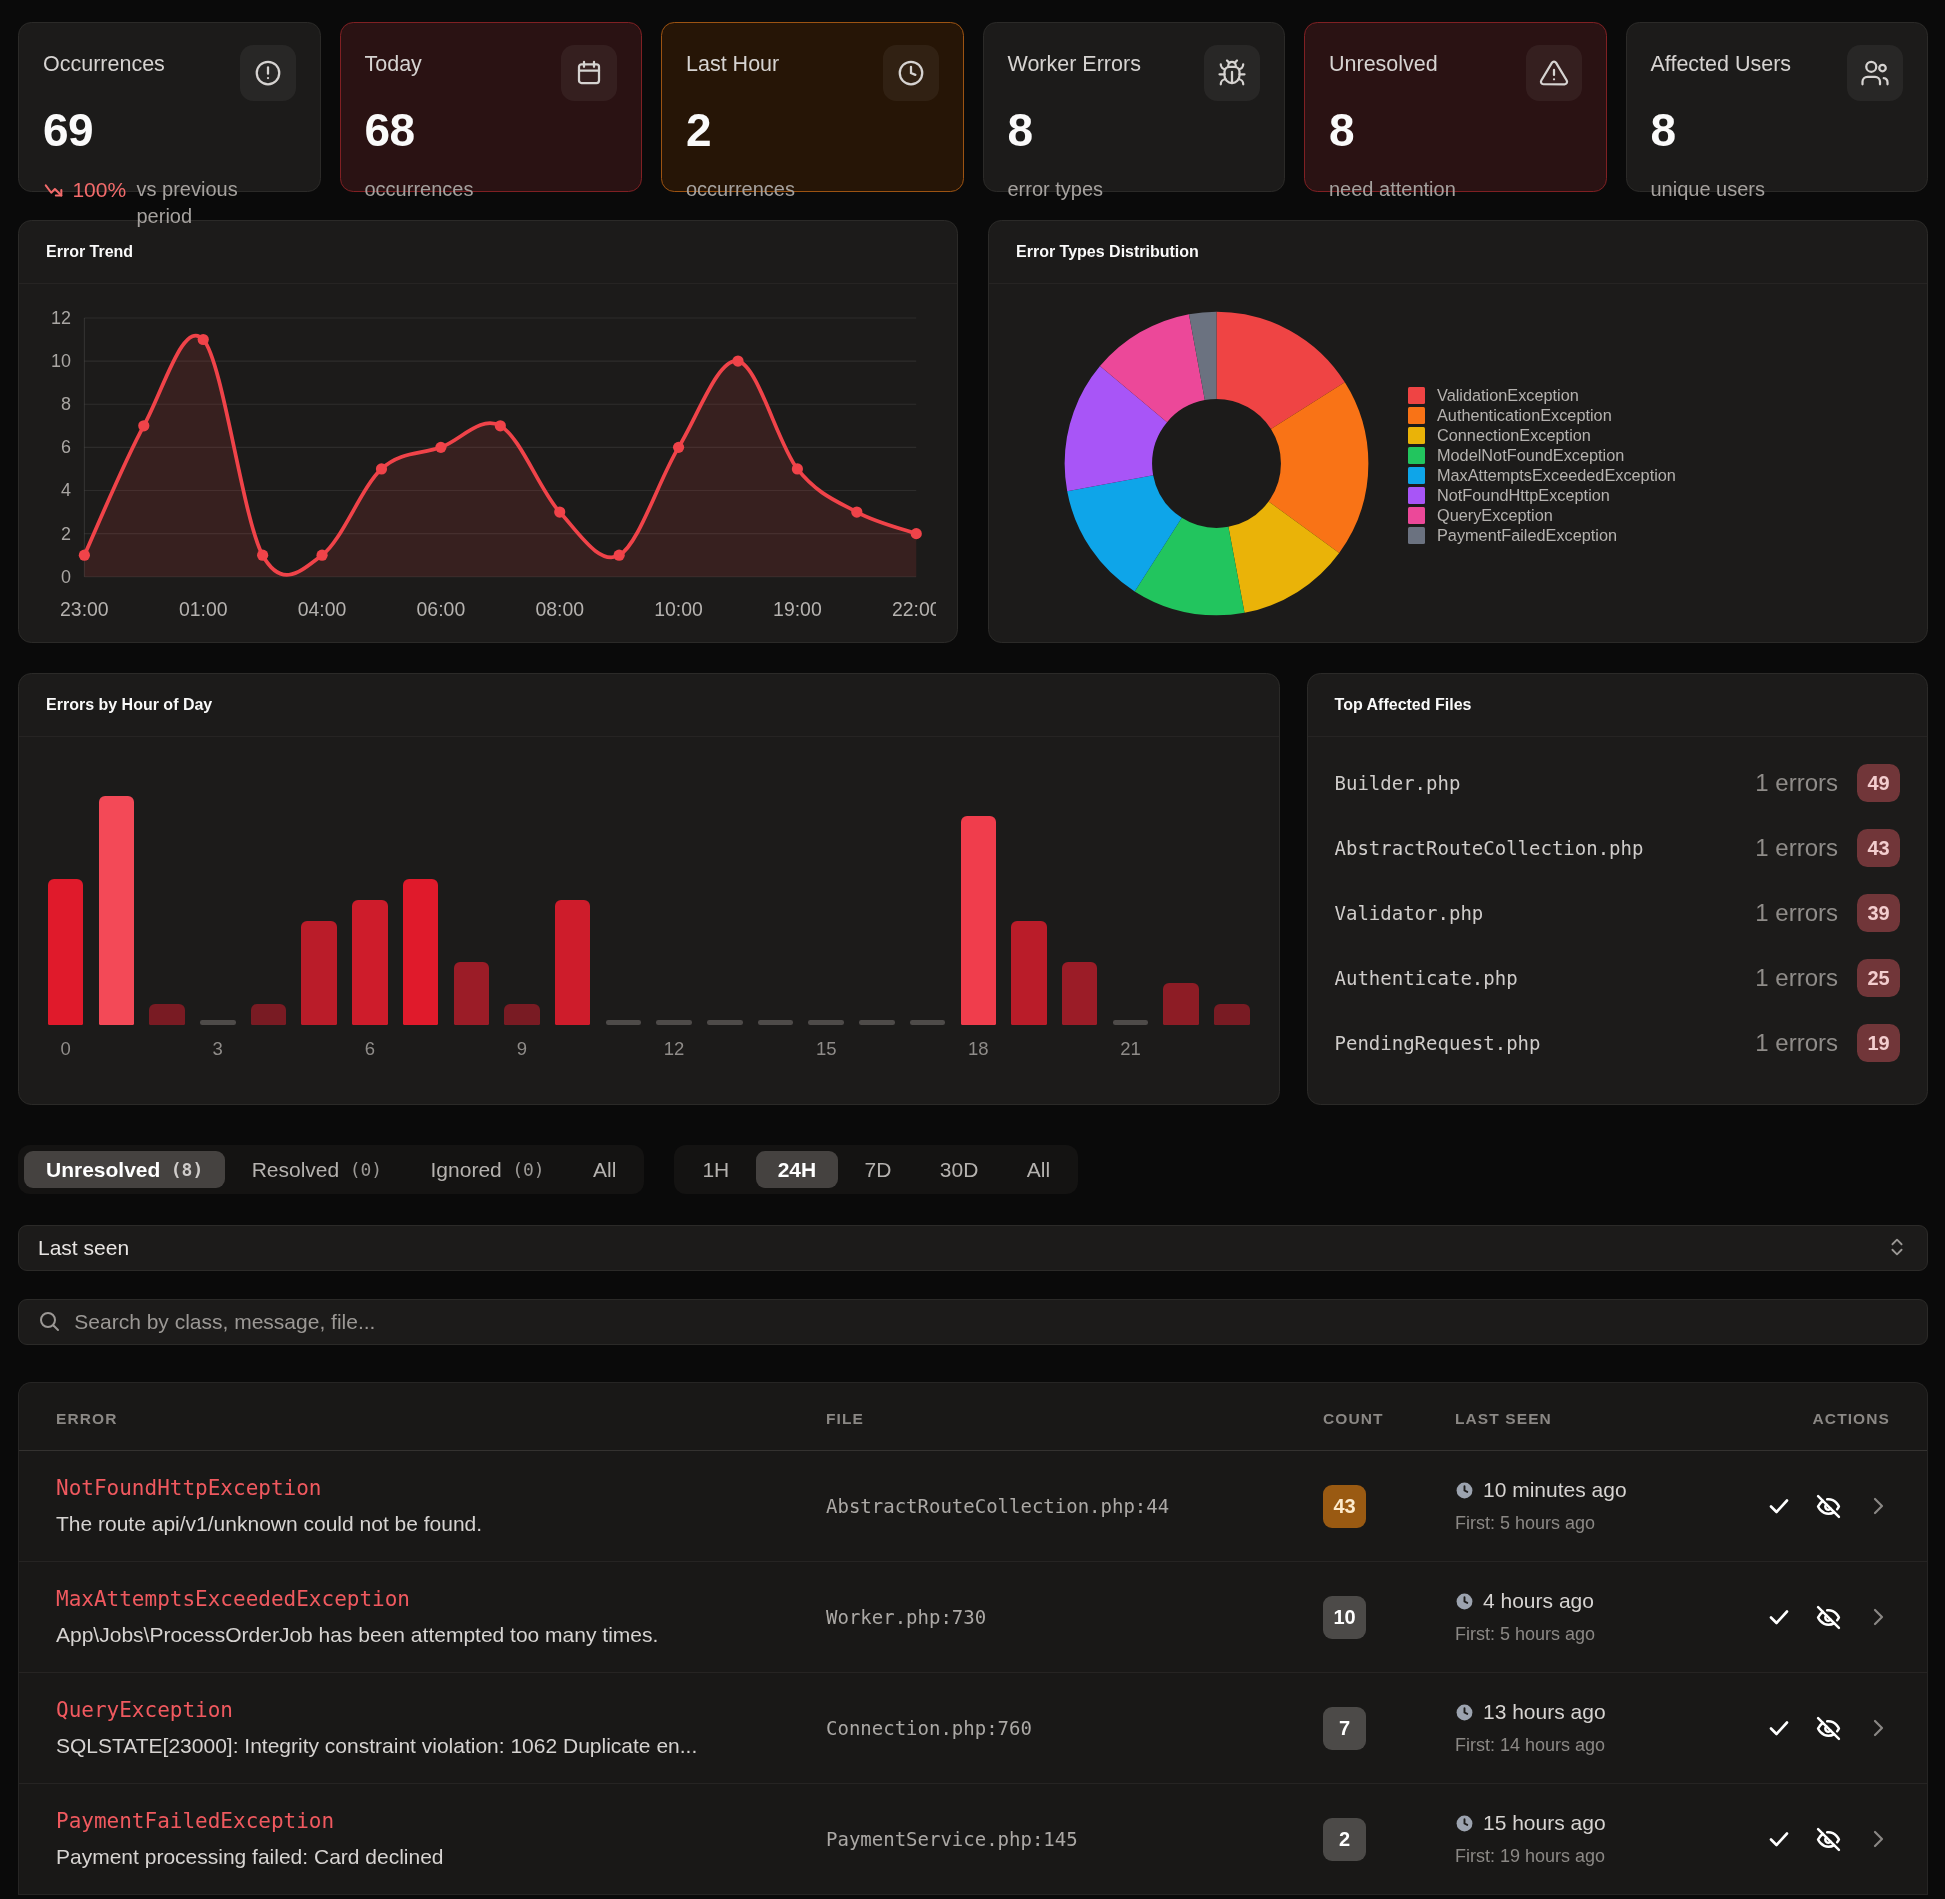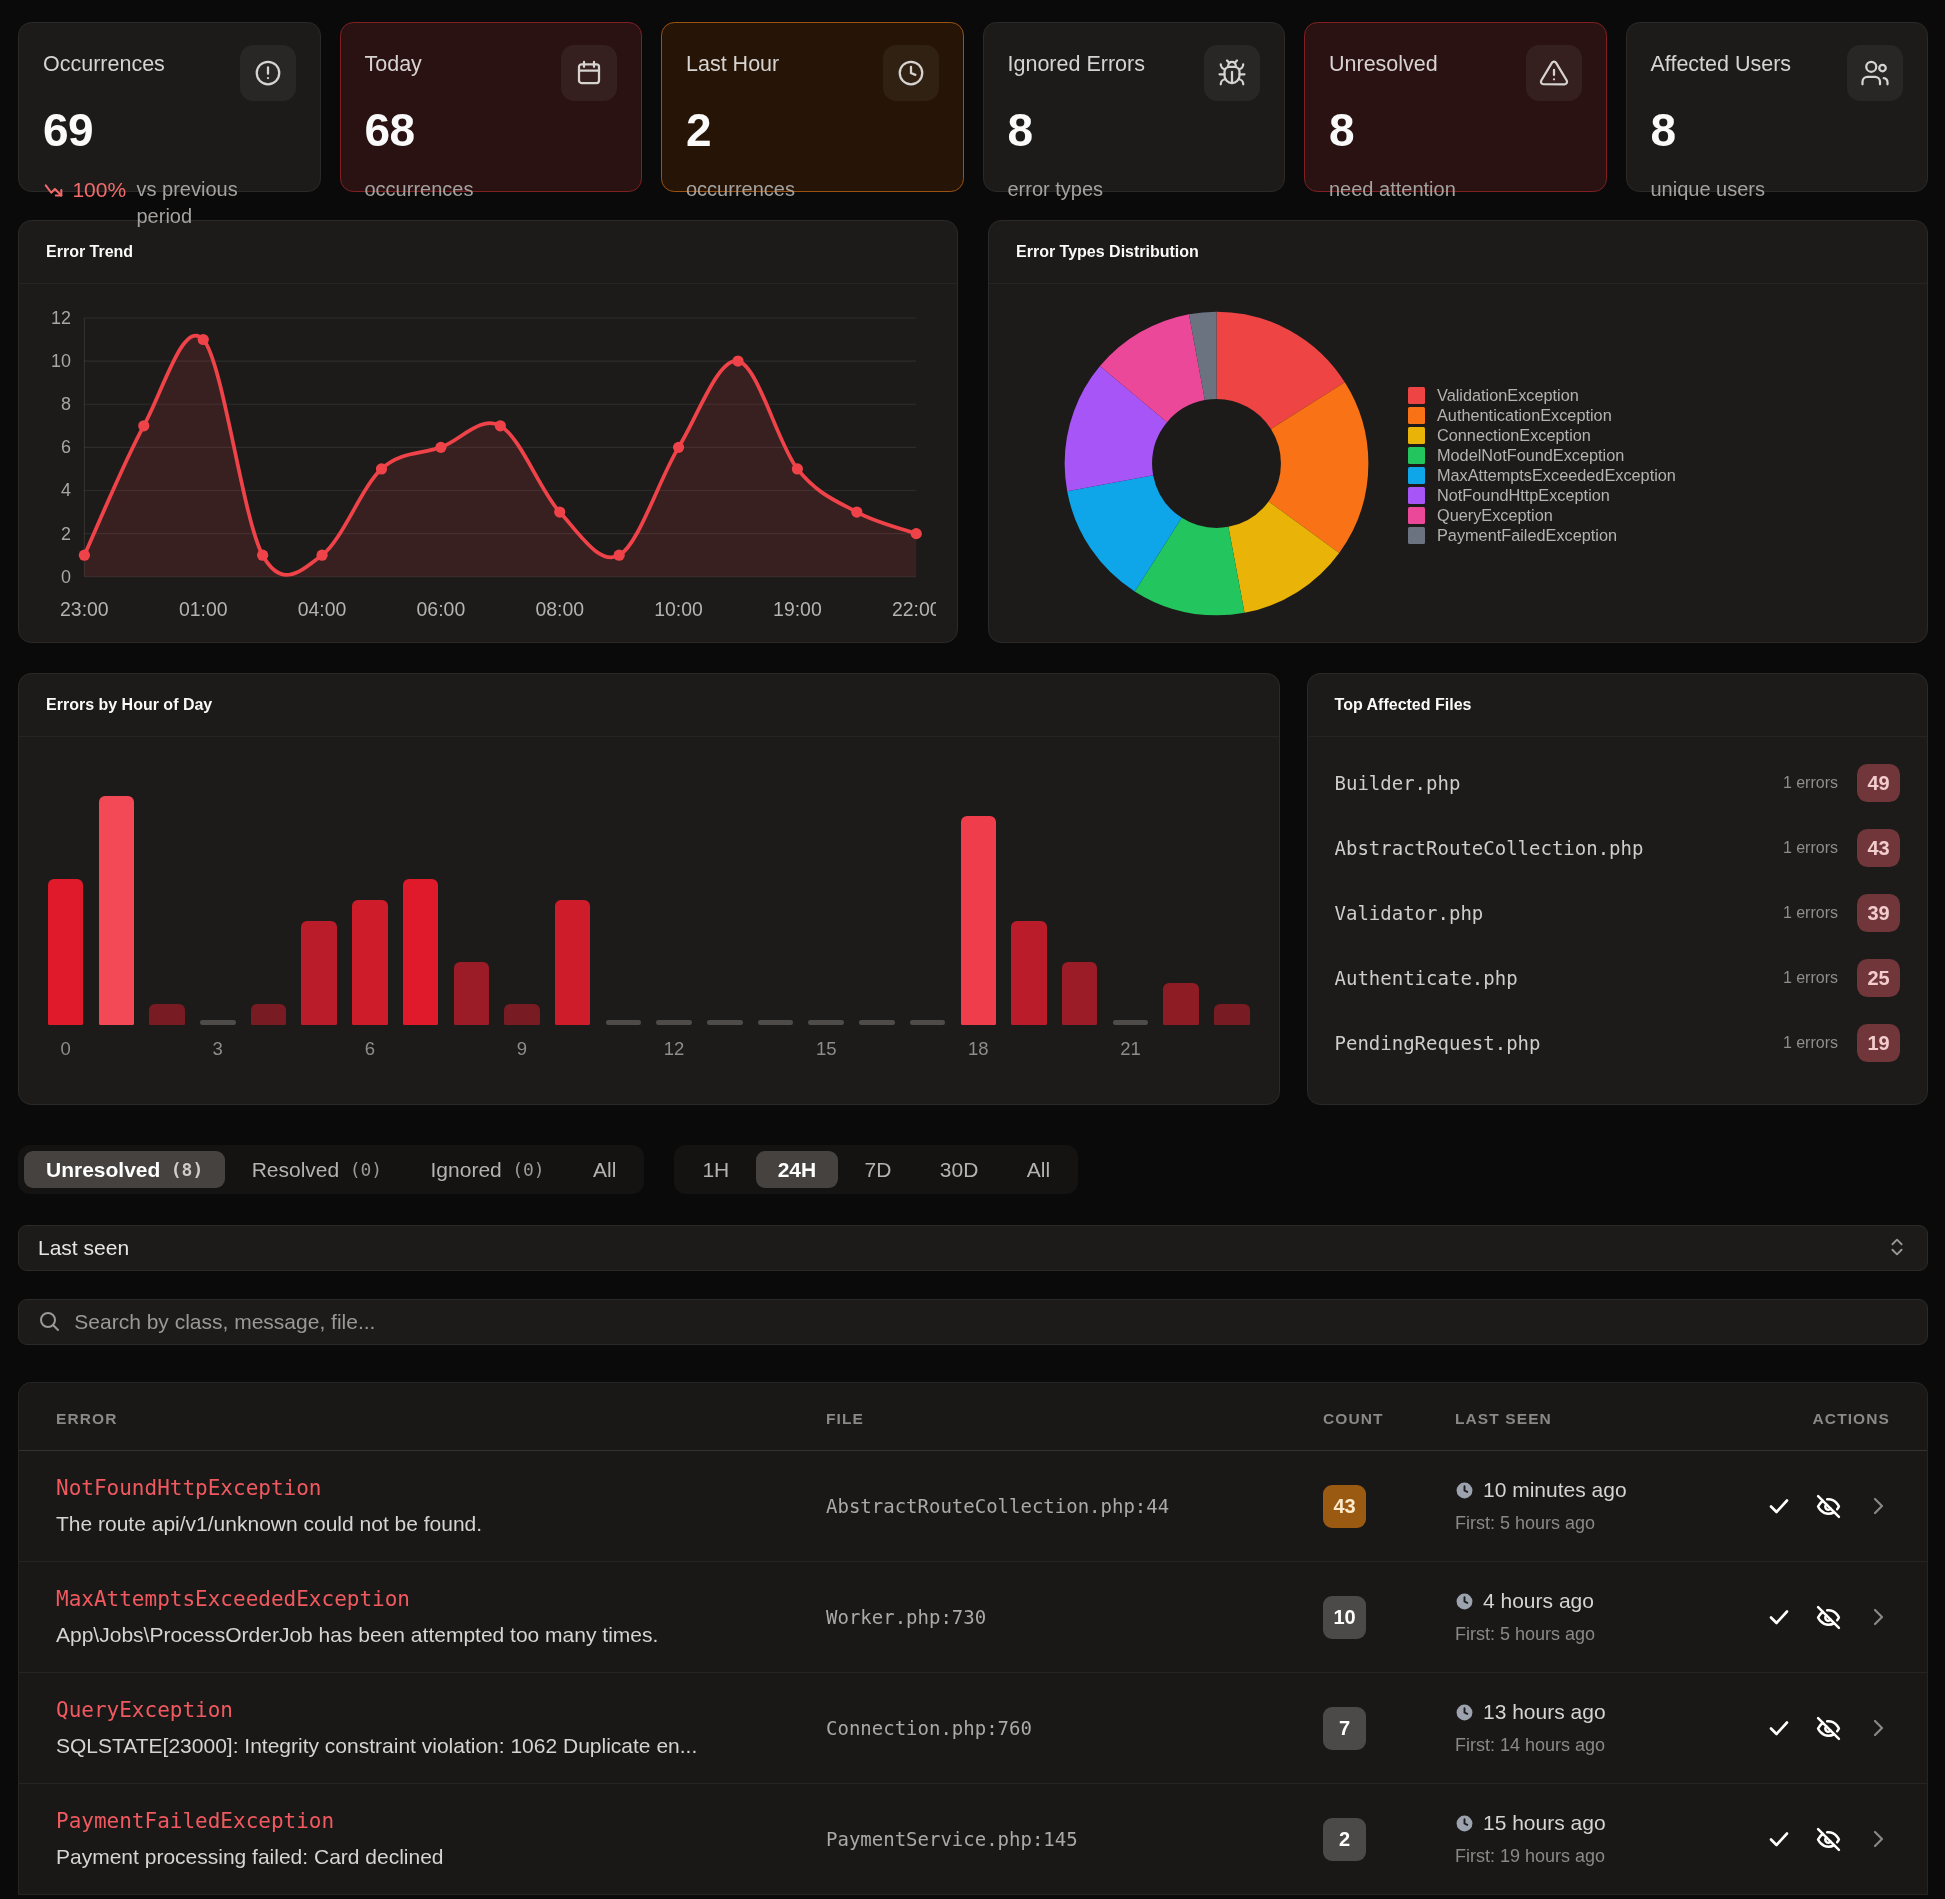--- a/index.html
+++ b/index.html
@@ -59,21 +59,21 @@
   .bar-slot { flex:1; display:flex; align-items:flex-end; justify-content:center; height:100%; }
   .bar { width:82%; border-radius:6px 6px 1.5px 1.5px; }
   .bar.zero { height:5.2px; border-radius:2.2px; background:#4e4b49; }
   .bars-labels { display:flex; gap:7.4px; margin-top:13.3px; }
   .bar-label { flex:1; text-align:center; font-size:18.5px; color:#8f8c89; }
 
   
   .files-body { padding:27px 27px; display:flex; flex-direction:column; gap:27px; }
   .file-row { display:flex; align-items:center; }
   .file-name { font-size:19px; color:#cfccca; flex:1; }
-  .file-errors { font-size:16px; color:#8f8c89; margin-right:19px; white-space:nowrap; }
+  .file-errors { font-size:24px; color:#8f8c89; margin-right:19px; white-space:nowrap; }
   .file-badge {
     min-width:43px; height:38px; padding:0 9px; border-radius:10.4px;
     background:#713639; color:#f3cdce; font-size:20px; font-weight:700;
     display:flex; align-items:center; justify-content:center;
   }
 
   
   .filters-row { display:flex; gap:30px; margin-bottom:31px; }
   .pill-group {
     display:inline-flex; align-items:center; gap:4.4px;
@@ -184,21 +184,21 @@
             <circle cx="12" cy="12" r="9"></circle>
             <polyline points="12 7 12 12 15.5 13.5"></polyline>
           </svg>
         </div>
     </div>
     <div class="card-value">2</div>
     <div class="card-sub">occurrences</div>
     </div>
     <div class="stat-card v-default">
     <div class="card-top">
-      <div class="card-label">Ignored Errors</div>
+      <div class="card-label">Worker Errors</div>
       <div class="icon-chip">
           <svg viewBox="0 0 24 24" fill="none" stroke="currentColor" stroke-width="1.8" stroke-linecap="round" stroke-linejoin="round">
             <path d="m8 2 1.88 1.88"></path>
             <path d="M14.12 3.88 16 2"></path>
             <path d="M9 7.13v-1a3 3 0 1 1 6 0v1"></path>
             <path d="M12 20c-3.3 0-6-2.7-6-6v-3a4 4 0 0 1 4-4h4a4 4 0 0 1 4 4v3c0 3.3-2.7 6-6 6Z"></path>
             <path d="M12 20v-9"></path>
             <path d="M6.53 9C4.6 8.8 3 7.1 3 5"></path>
             <path d="M6 13H2"></path>
             <path d="M3 21c0-2.1 1.7-3.9 3.8-4"></path>

